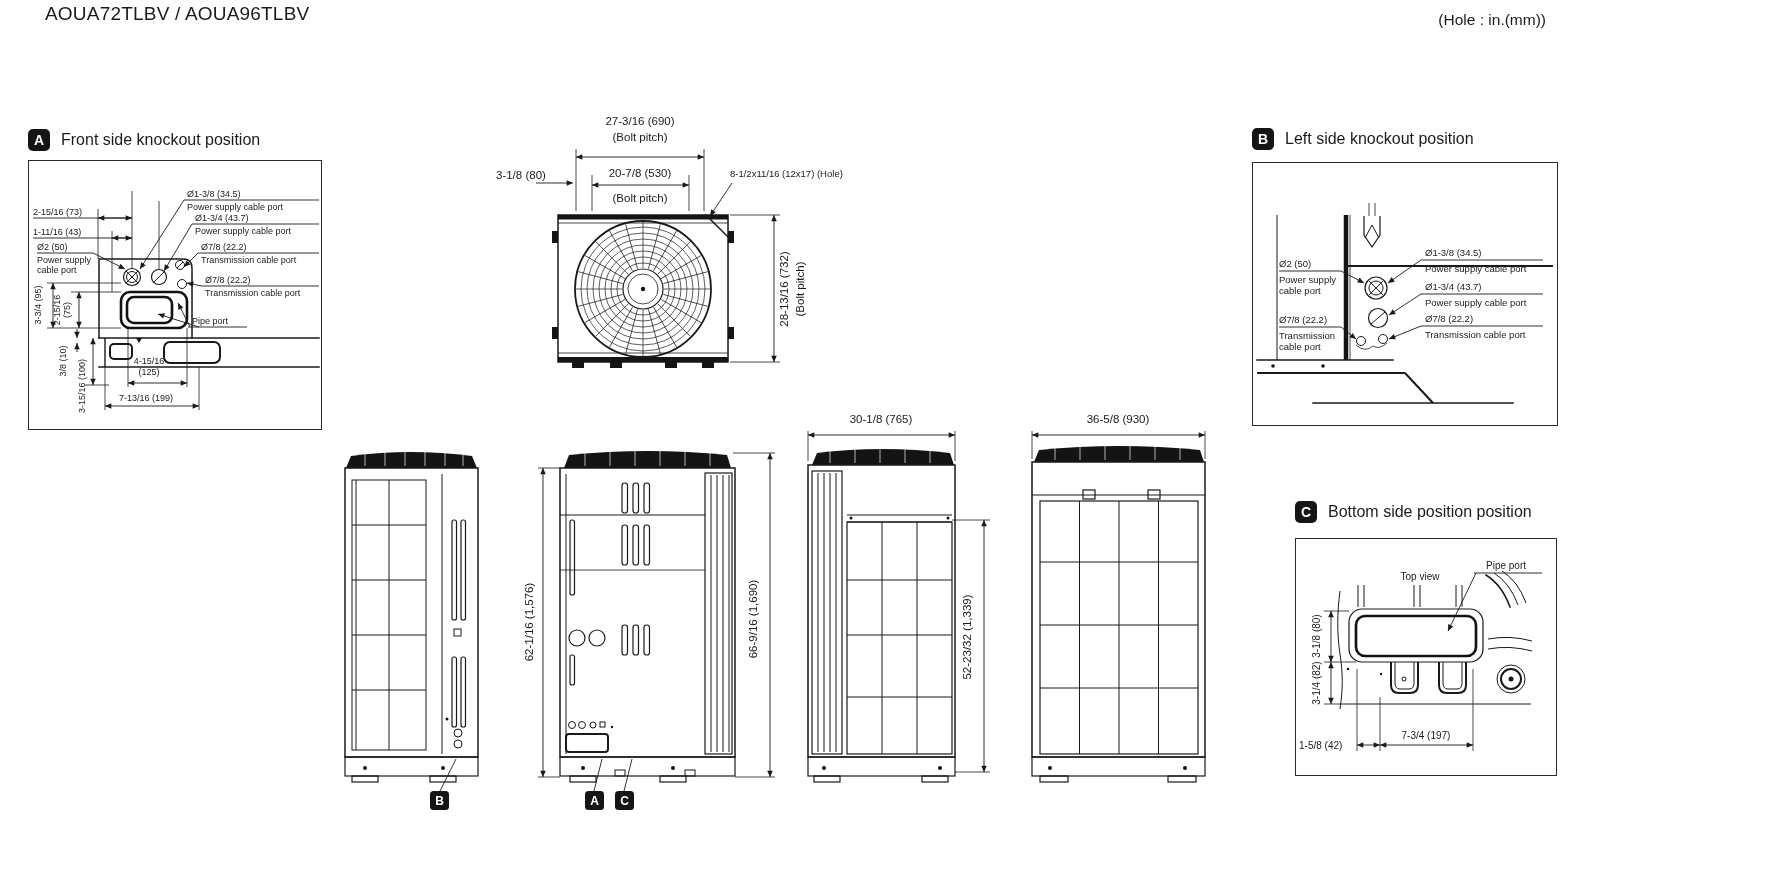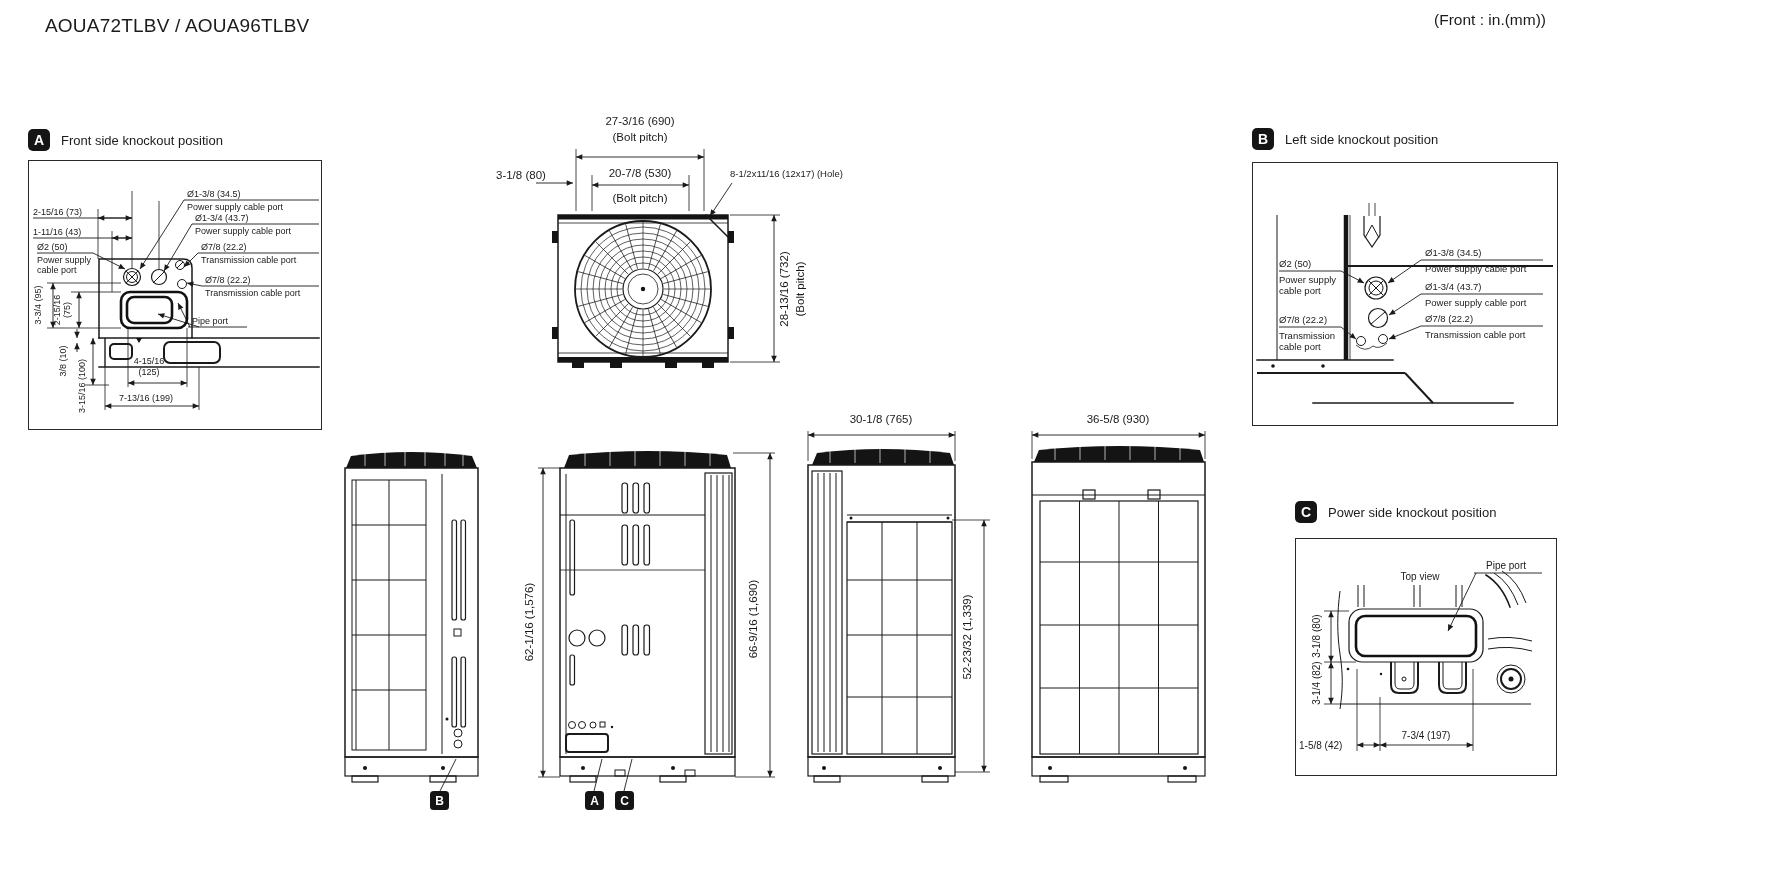--- a/index.html
+++ b/index.html
@@ -2,21 +2,21 @@
 <html><head>
 <meta charset="utf-8">
 <style>
   html,body{margin:0;padding:0;background:#fff;}
   .stage{position:relative;width:1768px;height:886px;background:#ffffff;
          font-family:"Liberation Sans",sans-serif;color:#1a1a1a;overflow:hidden;}
   .abs{position:absolute;}
   .model{font-size:19px;line-height:26px;letter-spacing:.2px;color:#1b1b1b;}
   .unitnote{font-size:15.5px;color:#1b1b1b;}
   .secttitle{display:flex;align-items:center;gap:11px;}
-  .secttitle .label{font-size:13px;color:#1b1b1b;}
+  .secttitle .label{font-size:16px;color:#1b1b1b;}
   .badge{width:22px;height:22px;background:#151515;color:#fff;border-radius:5px;
          display:flex;align-items:center;justify-content:center;
          font-size:14px;font-weight:bold;}
   .panelbox{border:1.2px solid #2a2a2a;background:#fff;}
   svg{display:block;}
   svg text{font-family:"Liberation Sans",sans-serif;fill:#1a1a1a;}
   .t9{font-size:9px;}
   .t95{font-size:9.5px;}
   .t10{font-size:10px;}
   .t11{font-size:11.5px;}
@@ -30,24 +30,24 @@
   .fill{fill:#141414;stroke:none;}
   .hatch{stroke:rgba(255,255,255,.45);stroke-width:1.5;}
   .w2{stroke:#1a1a1a;stroke-width:2;fill:none;}
   .w4{stroke:#141414;stroke-width:4.5;fill:none;}
 </style>
 </head>
 <body>
 
 <div class="stage">
 
-  <div class="abs model" style="left:45px;top:13px;text-align:right;">
+  <div class="abs model" style="left:45px;top:1px;text-align:right;">
     <div>AOUA72TLBV / AOUA96TLBV</div>
   </div>
-  <div class="abs unitnote" style="right:222px;top:11px;">(Front : in.(mm))</div>
+  <div class="abs unitnote" style="right:222px;top:11px;">(Hole : in.(mm))</div>
 
   <div class="abs secttitle" style="left:28px;top:129px;">
     <div class="badge">A</div>
     <div class="label">Front side knockout position</div>
   </div>
 
   <div class="abs panelbox" style="left:28px;top:160px;width:292px;height:268px;">
     <svg width="292" height="268" viewBox="0 0 292 268">
       <defs>
         <marker id="arA" viewBox="0 0 10 10" refX="9" refY="5" markerWidth="9" markerHeight="7" orient="auto-start-reverse" markerUnits="userSpaceOnUse">
@@ -489,21 +489,21 @@
         <rect x="255" y="384" width="19" height="19" rx="3.5" fill="#151515"></rect>
         <text class="tb" text-anchor="middle" x="264.5" y="398">A</text>
         <rect x="285" y="384" width="19" height="19" rx="3.5" fill="#151515"></rect>
         <text class="tb" text-anchor="middle" x="294.5" y="398">C</text>
       </g>
     </svg>
   </div>
 
   <div class="abs secttitle" style="left:1295px;top:501px;">
     <div class="badge">C</div>
-    <div class="label">Power side knockout position</div>
+    <div class="label">Bottom side position position</div>
   </div>
 
   <div class="abs panelbox" style="left:1295px;top:538px;width:260px;height:236px;">
     <svg width="260" height="236" viewBox="0 0 260 236">
       <defs>
         <marker id="arC" viewBox="0 0 10 10" refX="9" refY="5" markerWidth="9" markerHeight="7" orient="auto-start-reverse" markerUnits="userSpaceOnUse">
           <path d="M0,1 L9,5 L0,9 z" fill="#1a1a1a"></path>
         </marker>
       </defs>
       <g>

